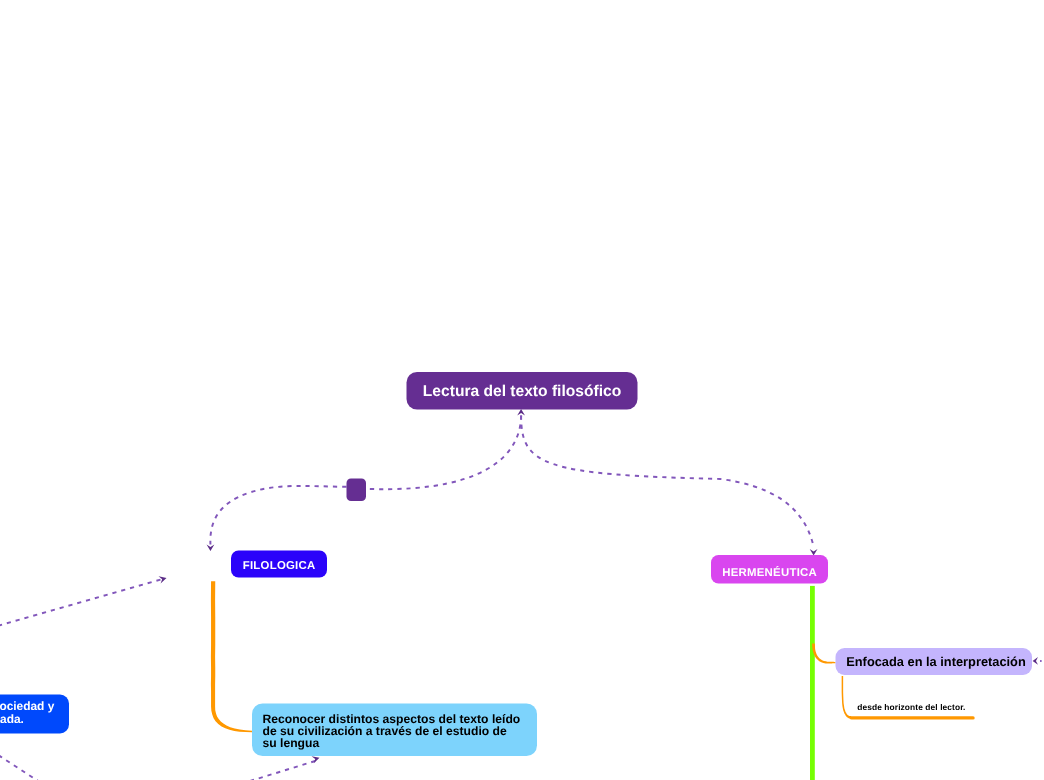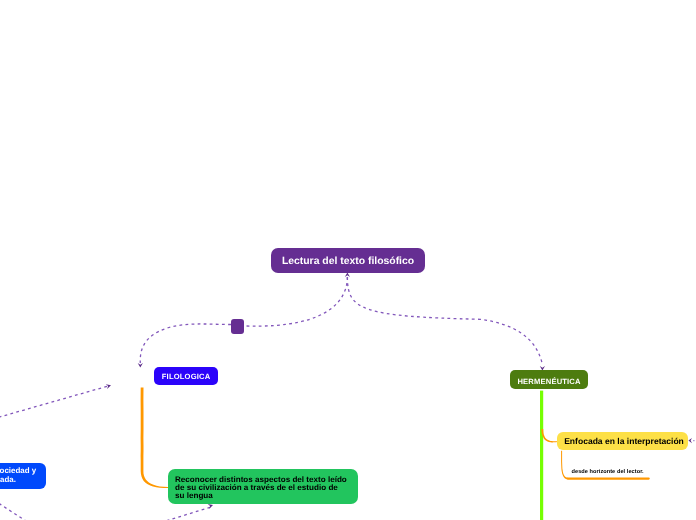--- a/index.html
+++ b/index.html
@@ -13,29 +13,29 @@
         -webkit-font-smoothing:antialiased;}
   .node > span{-webkit-font-smoothing:antialiased;}
 
   #n-root{left:271px;top:248px;width:154px;height:25px;border-radius:7px;
           background:#652e92;color:#ffffff;font-weight:bold;font-size:10.4px;letter-spacing:0px;
           padding-top:2.6px;}
   #n-blank{left:231px;top:319px;width:13px;height:15px;border-radius:3px;background:#652e92;}
   #n-filologica{left:110px;top:367px;width:64px;height:18.4px;border-radius:5px;
           background:#2b03fa;color:#ffffff;font-weight:bold;font-size:7.6px;letter-spacing:0.17px;
           text-indent:0.17px;padding-top:0.8px;margin-left:44px;}
-  #n-hermeneutica{left:510px;top:370px;width:78px;height:19px;border-radius:5px;
-          background:#4d7c0f;color:#ffffff;font-weight:bold;font-size:7.6px;letter-spacing:0.17px;
+  #n-hermeneutica{left:474px;top:370px;width:78px;height:19px;border-radius:5px;
+          background:#d946ef;color:#ffffff;font-weight:bold;font-size:7.6px;letter-spacing:0.17px;
           text-indent:0.17px;padding-top:3.5px;}
   #n-reconocer{left:168px;top:469px;width:190px;height:35px;border-radius:7px;
-          background:#22c55e;color:#000000;font-weight:bold;font-size:8.1px;line-height:8.1px;
+          background:#7dd3fc;color:#000000;font-weight:bold;font-size:8.1px;line-height:8.1px;
           justify-content:flex-start;text-align:left;padding-left:7px;white-space:pre;
           padding-top:3.2px;}
   #n-enfocada{left:557px;top:432px;width:131px;height:18px;border-radius:6px;
-          background:#fde047;color:#000000;font-weight:bold;font-size:8.55px;padding-left:3px;}
+          background:#c4b5fd;color:#000000;font-weight:bold;font-size:8.55px;padding-left:3px;}
   #n-sociedad{left:-60px;top:463px;width:106px;height:26px;border-radius:6px;
           background:#0049fc;color:#ffffff;font-weight:bold;font-size:7.95px;line-height:8.8px;
           justify-content:flex-start;text-align:left;padding-left:55.2px;white-space:pre;}
   #n-horizonte{left:571.5px;top:466px;width:80px;height:12px;color:#000000;font-weight:bold;
           font-size:5.6px;justify-content:flex-start;letter-spacing:.06px;}
 </style>
 </head>
 <body>
 
 <div id="canvas">

